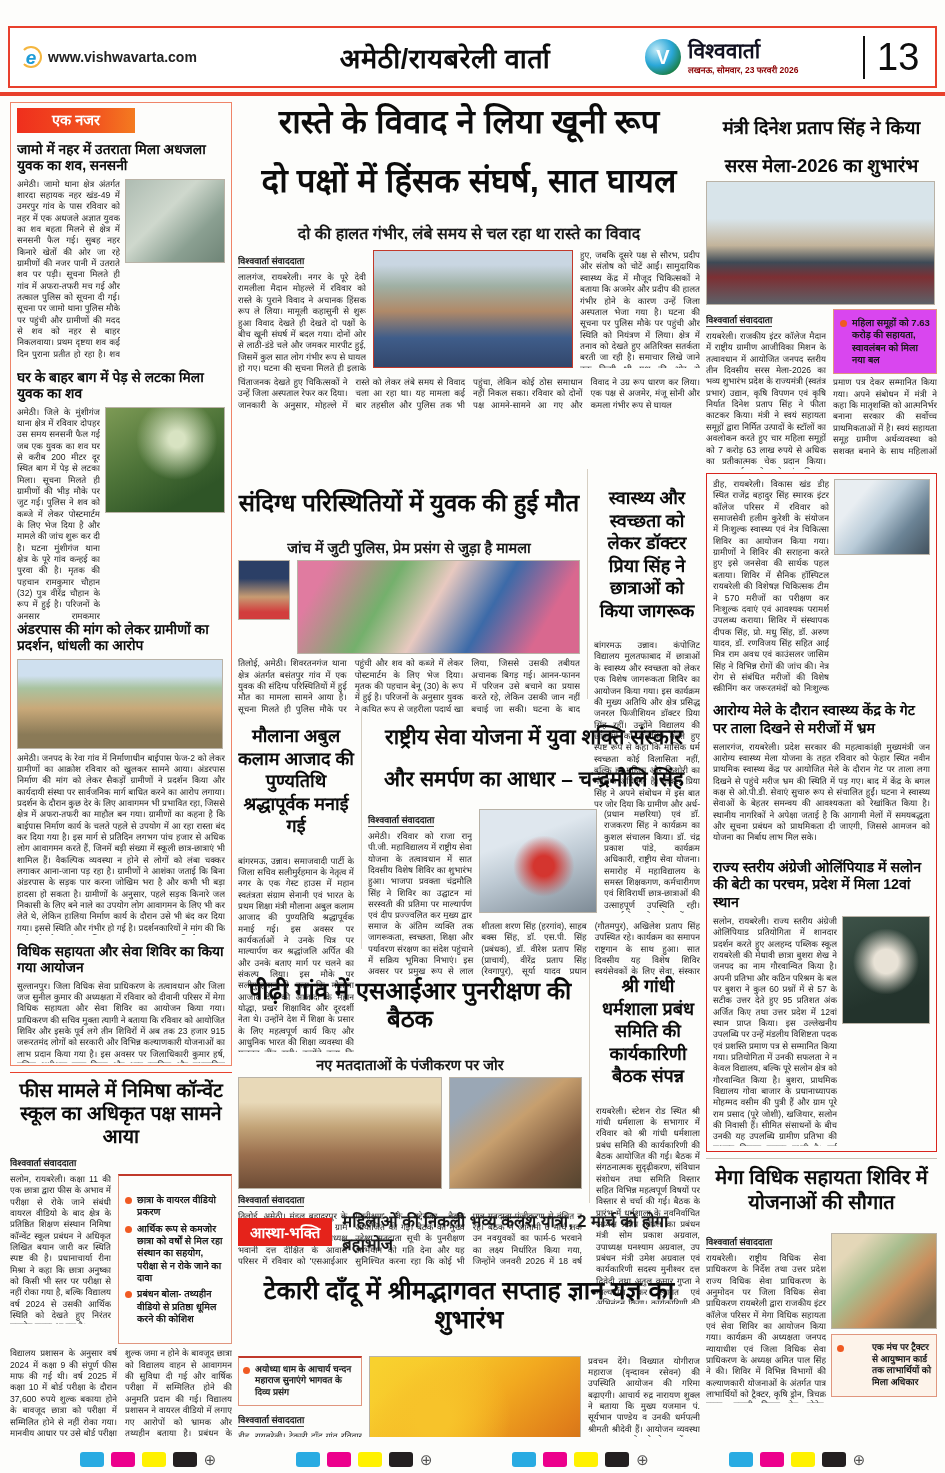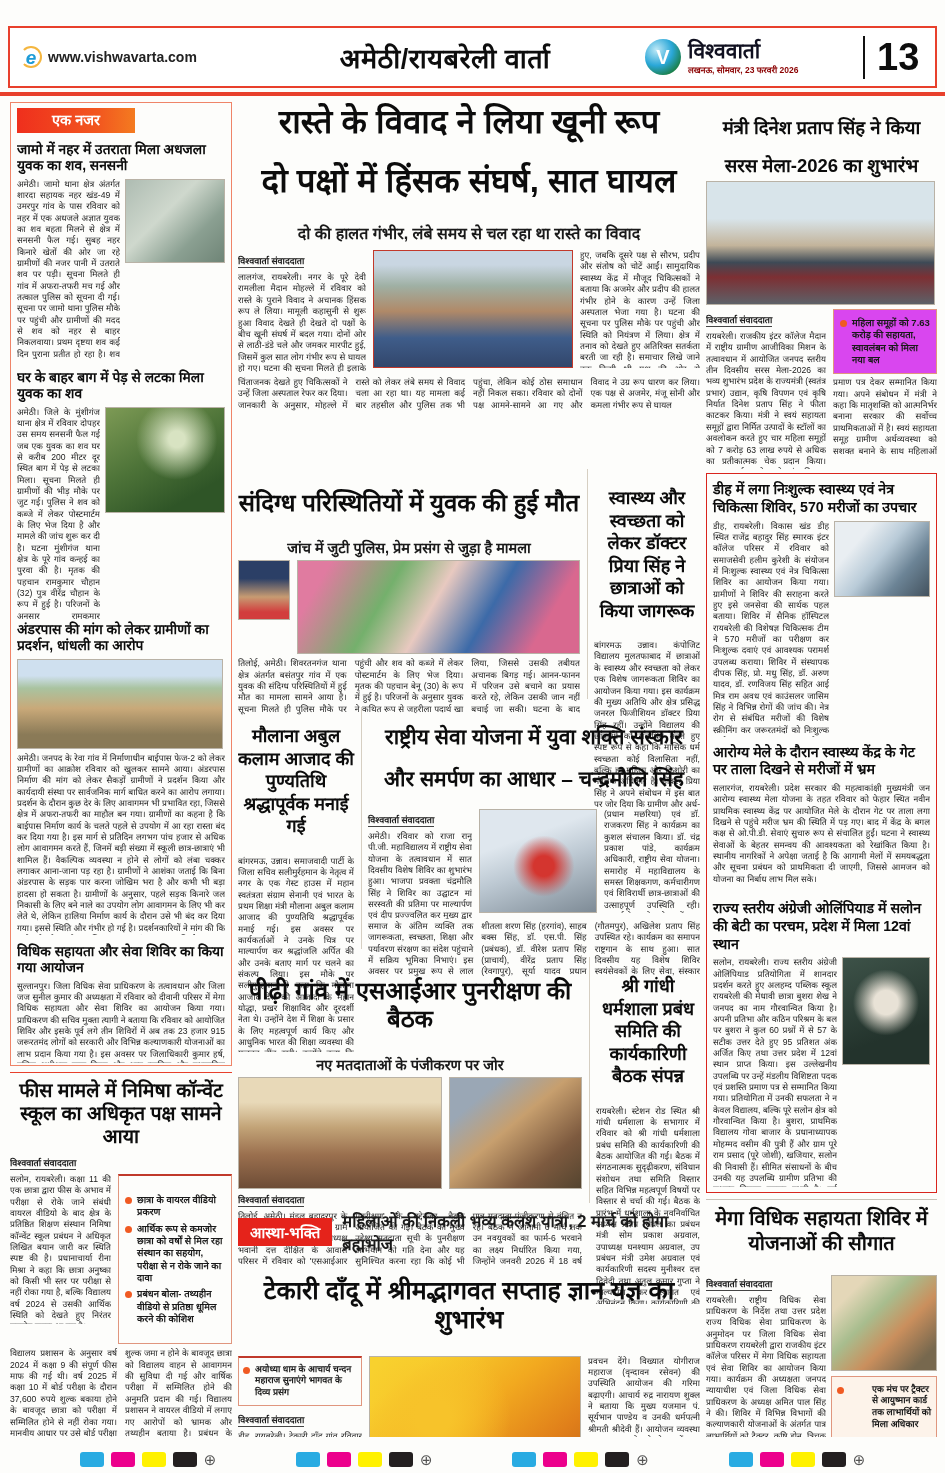--- a/index.html
+++ b/index.html
@@ -12,21 +12,21 @@
   .site{display:flex;align-items:center;gap:6px;width:225px;font-weight:bold;font-size:14px;color:#222;}
   .e-icon{display:inline-block;width:22px;height:22px;border-radius:50%;color:#1e9cd7;font-weight:bold;
           font-size:19px;line-height:20px;text-align:center;font-style:italic;
           border:2px solid #f4b63f;border-left-color:transparent;}
   .section-title{flex:1;text-align:center;font-size:27px;font-weight:bold;color:#0d0d0d;letter-spacing:.5px;}
   .brand{display:flex;align-items:center;gap:7px;width:210px;}
   .globe{width:36px;height:36px;border-radius:50%;flex:none;color:#fff;font-weight:bold;font-size:20px;
          text-align:center;line-height:36px;background:radial-gradient(circle at 32% 30%,#bfe9f7,#2aa7d8 45%,#1b7f47 78%,#0e5e86);}
   .brand-name{font-size:21px;font-weight:bold;color:#101020;line-height:1;}
   .brand-date{font-size:8.5px;color:#8b0000;font-weight:bold;margin-top:3px;}
-  .pageno{width:62px;border-left:2px solid #111;margin-left:8px;padding-left:12px;font-size:38px;font-weight:bold;color:#0d0d0d;}
+  .pageno{width:62px;border-left:2px solid #111;margin-left:8px;padding-left:12px;font-size:38px;font-weight:normal;color:#0d0d0d;}
   .red-rule{position:absolute;left:0;top:92px;width:945px;height:4px;background:#e8402c;}
   
   .col{position:absolute;top:102px;height:1335px;overflow:hidden;}
   .col-left{left:10px;width:222px;}
   .col-center{left:238px;width:462px;}
   .col-right{left:706px;width:231px;}
   
   .body{font-size:8.6px;line-height:1.32;text-align:justify;color:#1b1b1b;overflow:hidden;}
   .byline{font-weight:bold;font-size:9px;border-bottom:1px solid #444;display:inline-block;margin-bottom:2px;}
   .hl{font-weight:bold;color:#0c0c0c;line-height:1.18;}
@@ -275,21 +275,20 @@
                 <span>महिला समूहों को 7.63 करोड़ की सहायता, स्वावलंबन को मिला नया बल</span>
               </div>
           </div>
           <p class="body" style="height:78px;margin:3px 0 0;">प्रमाण पत्र देकर सम्मानित किया गया। अपने संबोधन में मंत्री ने कहा कि मातृशक्ति को आत्मनिर्भर बनाना सरकार की सर्वोच्च प्राथमिकताओं में है। स्वयं सहायता समूह ग्रामीण अर्थव्यवस्था को सशक्त बनाने के साथ महिलाओं को आर्थिक एवं सामाजिक रूप से सुदृढ़ कर रहे हैं। कार्यक्रम में जिला अध्यक्ष बुद्धीलाल पासी, मुख्य विकास अधिकारी अंबु लता सहित विभिन्न विभागों के अधिकारी एवं बड़ी संख्या में महिलाएं उपस्थित रहीं।</p>
         </div>
       </div>
     </section>
 
     <section class="r-box">
       <article>
-        <h3 class="hl rb-hl">डीह में लगा निःशुल्क स्वास्थ्य एवं नेत्र चिकित्सा शिविर, 570 मरीजों का उपचार</h3>
         <div class="photo ph-camp" style="float:right;width:96px;height:76px;margin:0 0 3px 5px;"></div>
         <p class="body" style="height:216px;margin:0;">डीह, रायबरेली। विकास खंड डीह स्थित राजेंद्र बहादुर सिंह स्मारक इंटर कॉलेज परिसर में रविवार को समाजसेवी हलीम कुरेशी के संयोजन में निःशुल्क स्वास्थ्य एवं नेत्र चिकित्सा शिविर का आयोजन किया गया। ग्रामीणों ने शिविर की सराहना करते हुए इसे जनसेवा की सार्थक पहल बताया। शिविर में सैनिक हॉस्पिटल रायबरेली की विशेषज्ञ चिकित्सक टीम ने 570 मरीजों का परीक्षण कर निःशुल्क दवाएं एवं आवश्यक परामर्श उपलब्ध कराया। शिविर में संस्थापक दीपक सिंह, प्रो. मधु सिंह, डॉ. अरुण यादव, डॉ. रणविजय सिंह सहित आई मित्र राम अवध एवं काउंसलर जासिम सिंह ने विभिन्न रोगों की जांच की। नेत्र रोग से संबंधित मरीजों की विशेष स्क्रीनिंग कर जरूरतमंदों को निःशुल्क चश्मे उपलब्ध कराए गए। आयोजक हलीम कुरेशी ने कहा कि ग्रामीण क्षेत्र के लोगों को विशेषज्ञ चिकित्सकीय परामर्श उपलब्ध कराना ही शिविर का उद्देश्य है। कार्यक्रम को सफल बनाने में रघुनाथ शरण सिंह, तालाजी सिंह, प्रिंस सिंह, त्रिमोहन सिंह, परवेश कुरेशी, अशोक कुमार, रमेश कुमार समेत अनेक सहयोगियों की सक्रिय भूमिका रही।</p>
       </article>
       <article style="margin-top:7px;">
         <h3 class="hl rb-hl">आरोग्य मेले के दौरान स्वास्थ्य केंद्र के गेट पर ताला दिखने से मरीजों में भ्रम</h3>
         <p class="body" style="height:110px;margin:0;">सलारगंज, रायबरेली। प्रदेश सरकार की महत्वाकांक्षी मुख्यमंत्री जन आरोग्य स्वास्थ्य मेला योजना के तहत रविवार को फेहार स्थित नवीन प्राथमिक स्वास्थ्य केंद्र पर आयोजित मेले के दौरान गेट पर ताला लगा दिखने से पहुंचे मरीज भ्रम की स्थिति में पड़ गए। बाद में केंद्र के बगल कक्ष से ओ.पी.डी. सेवाएं सुचारु रूप से संचालित हुईं। घटना ने स्वास्थ्य सेवाओं के बेहतर समन्वय की आवश्यकता को रेखांकित किया है। स्थानीय नागरिकों ने अपेक्षा जताई है कि आगामी मेलों में समयबद्धता और सूचना प्रबंधन को प्राथमिकता दी जाएगी, जिससे आमजन को योजना का निर्बाध लाभ मिल सके।</p>
       </article>
       <article style="margin-top:7px;">
         <h3 class="hl rb-hl">राज्य स्तरीय अंग्रेजी ओलिंपियाड में सलोन की बेटी का परचम, प्रदेश में मिला 12वां स्थान</h3>
         <div class="photo ph-hijab" style="float:right;width:88px;height:108px;margin:0 0 3px 5px;"></div>

